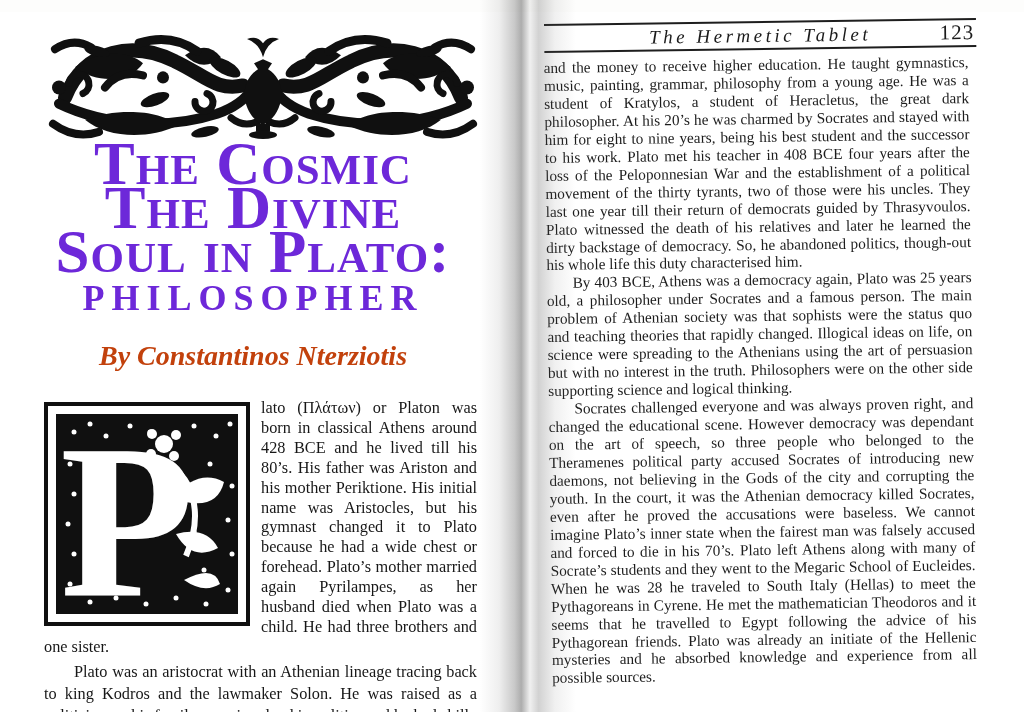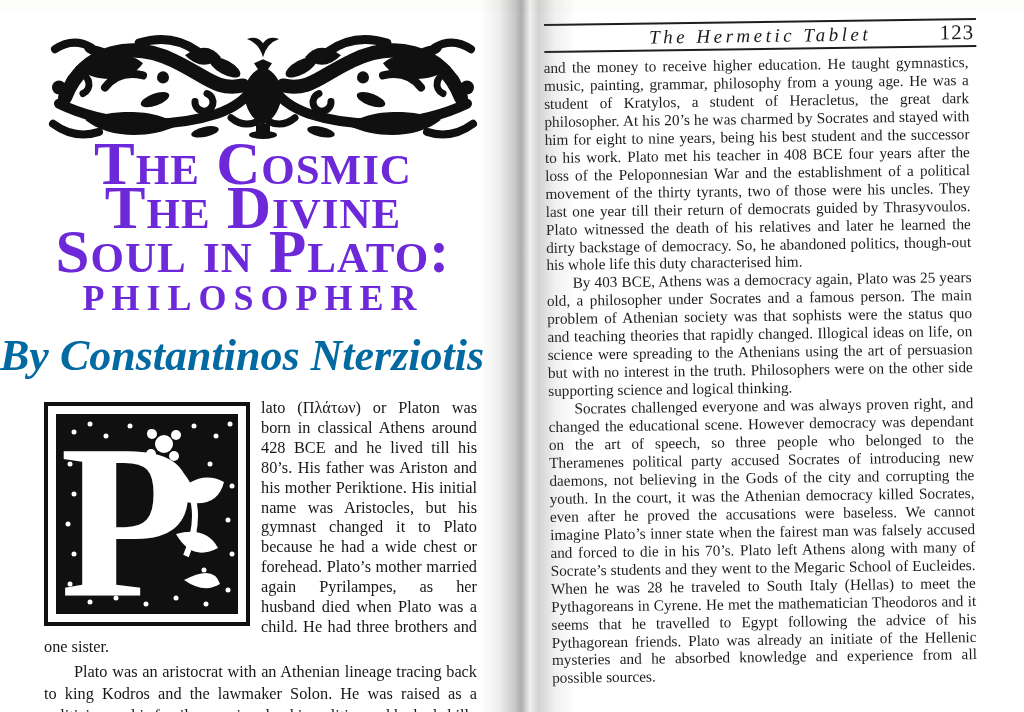--- a/index.html
+++ b/index.html
@@ -35,22 +35,22 @@
   .t-big {
     font-size:61px; line-height:44px; font-weight:700;
     font-variant:small-caps; letter-spacing:1px; white-space:nowrap;
   }
   .t-sub {
     font-size:36px; line-height:38px; font-weight:700;
     letter-spacing:7px; margin-top:5px; white-space:nowrap;
   }
 
   .lp-byline {
-    position:absolute; left:0; top:320px; width:506px; 
-    font-style:italic; font-weight:700; font-size:44px; line-height:48px; color:#0369a1;
+    position:absolute; left:0; top:320px; width:506px; text-align:center;
+    font-style:italic; font-weight:700; font-size:28px; line-height:48px; color:#c2410c;
     white-space:nowrap;
   }
 
   .lp-body {
     position:absolute; left:44px; top:386px; width:433px;
     font-size:16.3px; line-height:19.9px; text-align:justify; color:#171717;
   }
   .lp-body p { margin:0; }
   .lp-body .p2 { margin-top:4px; line-height:22px; text-indent:30px; }
   .drop-cap {

